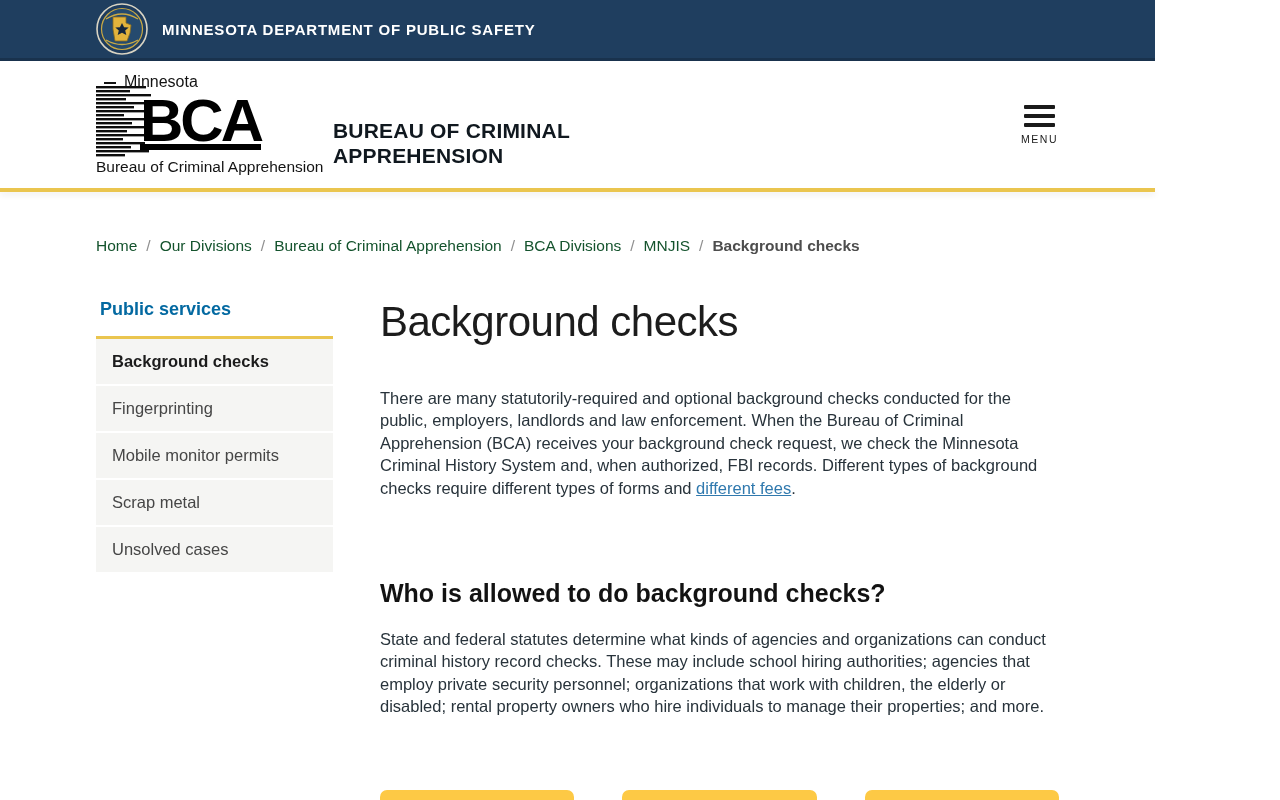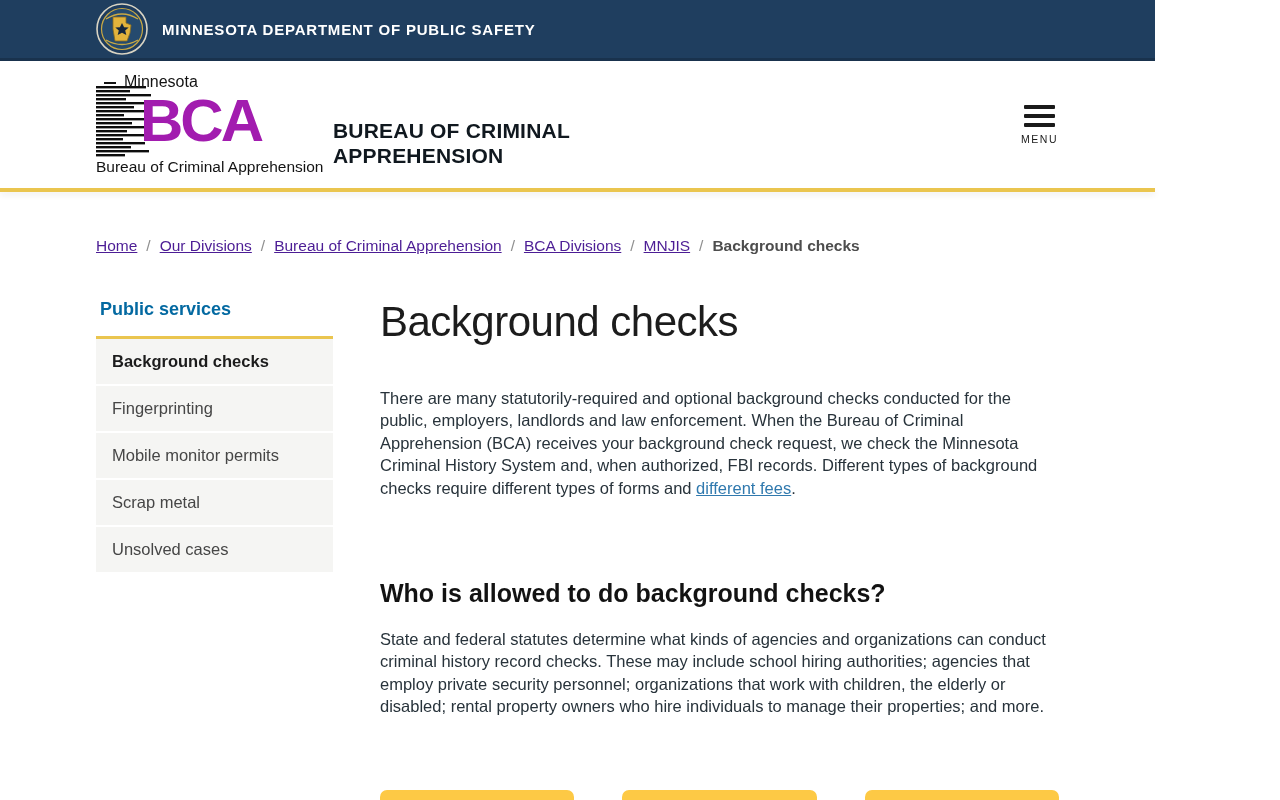--- a/index.html
+++ b/index.html
@@ -34,21 +34,21 @@
   .logo-top {
     font-size: 16px; color: #131313; padding-left: 28px; position: relative; line-height: 16px;
   }
   .logo-top::before {
     content: ""; position: absolute; left: 8px; top: 8px; width: 12px; height: 2px; background: #131313;
   }
   .logo-row { display: flex; align-items: center; height: 66px; margin-top: -2px; }
   .logo-lines { width: 58px; height: 72px; margin-top: 2px; flex: 0 0 auto; }
   .logo-acronym {
     font-size: 60px; font-weight: 900; letter-spacing: -3px;
-    color: #a21caf; margin-left: -14px; line-height: 60px;
+    color: #000000; margin-left: -14px; line-height: 60px; text-decoration: underline;
   }
   .logo-bottom { font-size: 15.5px; color: #131313; margin-top: 4px; white-space: nowrap; }
   .site-title {
     margin-left: 22px; font-size: 21px; font-weight: 800; line-height: 25px;
     color: #10181f; text-transform: uppercase; letter-spacing: 0.2px; margin-top: 36px;
   }
   .menu-btn {
     position: absolute; right: 97px; top: 44px;
     background: none; border: none; padding: 0; cursor: pointer;
     display: flex; flex-direction: column; align-items: center; gap: 6px;
@@ -57,21 +57,21 @@
   .hamburger i { display: block; width: 31px; height: 4px; background: #1a1a1a; border-radius: 1px; }
   .menu-label { font-size: 10.5px; letter-spacing: 1.5px; color: #1a1a1a; font-family: "Liberation Sans", sans-serif; }
 
   .gold-rule { height: 4px; background: var(--gold, #eac54f); box-shadow: 0 3px 6px rgba(0,0,0,0.08); }
 
   
   .container { padding: 0 96px; }
 
   
   .breadcrumb { margin-top: 44px; font-size: 15.5px; line-height: 20px; }
-  .crumb { color: #4c1d95; text-decoration: underline; cursor: pointer; }
+  .crumb { color: #14532d; cursor: pointer; }
   .crumb-sep { color: #8f8f8f; margin: 0 9px; }
   .crumb-current { color: #4d4d4d; font-weight: bold; }
 
   
   .content-row { display: flex; margin-top: 43px; align-items: flex-start; }
 
   
   .sidebar { width: 237px; flex: 0 0 auto; }
   .sidebar-heading { margin: 0 0 16px 4px; font-size: 18px; font-weight: bold; color: #0369a1; }
   .sidebar-list { list-style: none; margin: 0; padding: 0; border-top: 3px solid var(--gold, #eac54f); }

